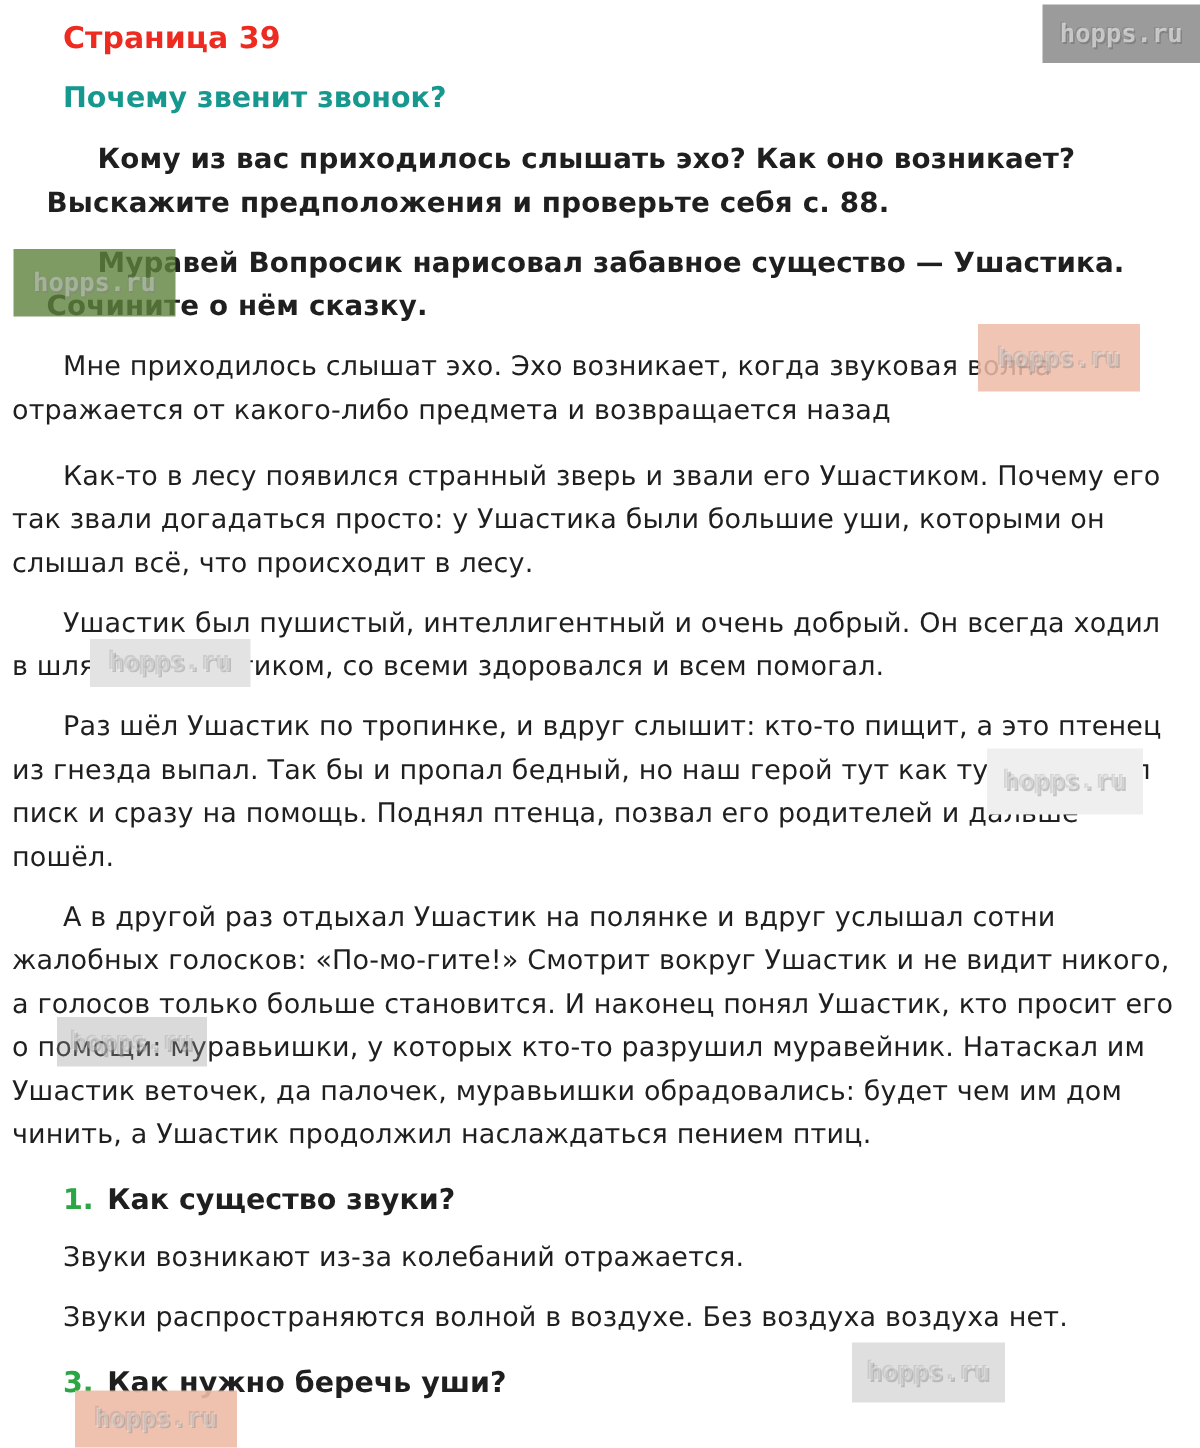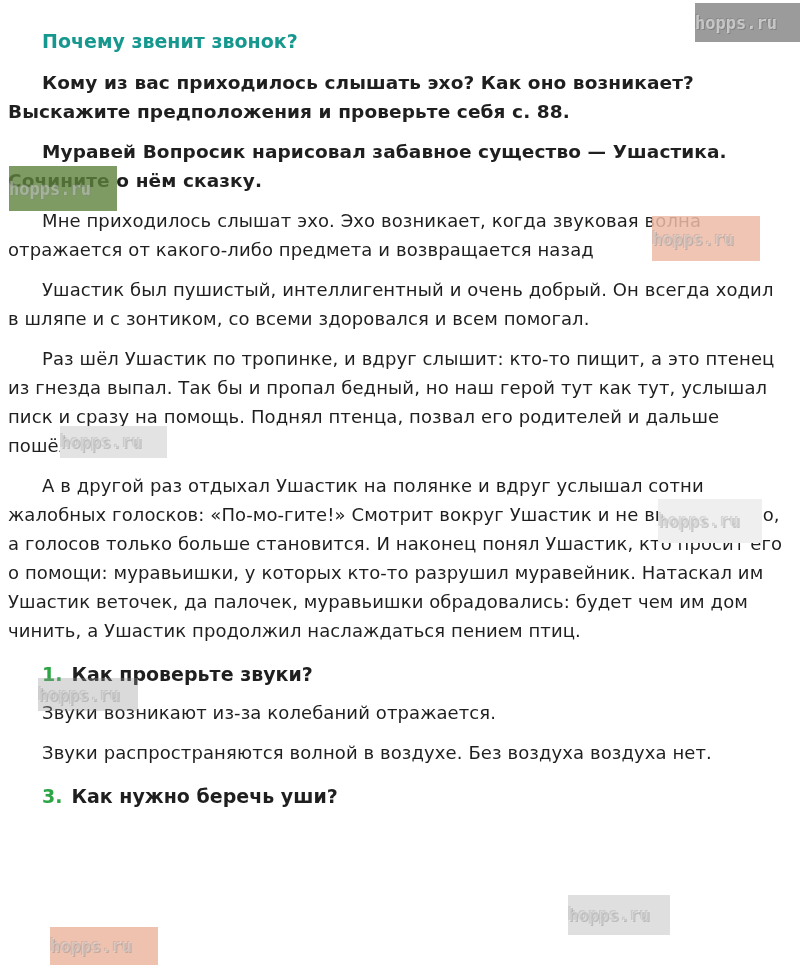--- a/index.html
+++ b/index.html
@@ -32,40 +32,41 @@
     margin: 16px 0 0 34px;
     line-height: 24px;
   }
   p.para {
     font-size: 18px;
     line-height: 29px;
     text-indent: 34px;
     margin-top: 11px;
     letter-spacing: 0.1px;
   }
-  p.bold-q { font-weight: 700; font-size: 18.5px; }
+  p.bold-q { font-weight: 700; font-size: 18.5px; margin-left: 23px; }
   p.first-after-title { margin-top: 15px; }
   .qa-heading {
     font-size: 19px;
     font-weight: 700;
     margin: 16px 0 0 34px;
     line-height: 26px;
   }
   .qa-heading .qnum {
     color: #2ca544;
     margin-right: 9px;
   }
   .qa-answer { margin-top: 13px; }
 
   
   .wm {
     position: absolute;
     z-index: 3;
     display: flex;
     align-items: center;
+    justify-content: center;
     font-family: "DejaVu Sans Mono", "Liberation Mono", monospace;
     font-weight: 700;
     font-size: 17px;
     pointer-events: none;
   }
   .wm-text {
     color: rgba(255,255,255,0.55);
     text-shadow: 1px 1px 0 rgba(110,110,110,0.55), -1px -1px 0 rgba(110,110,110,0.35);
   }
   .wm-faint .wm-text {
@@ -78,32 +79,34 @@
   .wm-gray-left  { left: 60px;  top: 426px; width: 107px; height: 32px; background: #e3e3e3; }
   .wm-gray-right { left: 658px; top: 499px; width: 104px; height: 44px; background: #efefef; }
   .wm-gray-q1    { left: 38px;  top: 678px; width: 100px; height: 33px; background: rgba(150,150,150,0.35); }
   .wm-gray-a3    { left: 568px; top: 895px; width: 102px; height: 40px; background: rgba(150,150,150,0.30); }
   .wm-salmon-bot { left: 50px;  top: 927px; width: 108px; height: 38px; background: rgba(237,187,167,0.90); }
 </style>
 </head>
 <body>
 
 <div class="page">
+  <h1 class="page-label">Страница 39</h1>
   <h2 class="topic-title">Почему звенит звонок?</h2>
 
   <p class="para bold-q first-after-title">Кому из вас приходилось слышать эхо? Как оно возникает? Выскажите предположения и проверьте себя с. 88.</p>
   <p class="para bold-q">Муравей Вопросик нарисовал забавное существо — Ушастика. Сочините о нём сказку.</p>
 
   <p class="para">Мне приходилось слышат эхо. Эхо возникает, когда звуковая волна отражается от какого-либо предмета и возвращается назад</p>
+  <p class="para first-after-title">Как-то в лесу появился странный зверь и звали его Ушастиком. Почему его так звали догадаться просто: у Ушастика были большие уши, которыми он слышал всё, что происходит в лесу.</p>
   <p class="para">Ушастик был пушистый, интеллигентный и очень добрый. Он всегда ходил в шляпе и с зонтиком, со всеми здоровался и всем помогал.</p>
   <p class="para">Раз шёл Ушастик по тропинке, и вдруг слышит: кто-то пищит, а это птенец из гнезда выпал. Так бы и пропал бедный, но наш герой тут как тут, услышал писк и сразу на помощь. Поднял птенца, позвал его родителей и дальше пошёл.</p>
   <p class="para">А в другой раз отдыхал Ушастик на полянке и вдруг услышал сотни жалобных голосков: «По-мо-гите!» Смотрит вокруг Ушастик и не видит никого, а голосов только больше становится. И наконец понял Ушастик, кто просит его о помощи: муравьишки, у которых кто-то разрушил муравейник. Натаскал им Ушастик веточек, да палочек, муравьишки обрадовались: будет чем им дом чинить, а Ушастик продолжил наслаждаться пением птиц.</p>
 
   <h3 class="qa-heading">
-    <span class="qnum">1.</span><span>Как проверьте звуки?</span>
+    <span class="qnum">1.</span><span>Как существо звуки?</span>
   </h3>
   <p class="para qa-answer" style="text-indent:34px;">Звуки возникают из-за колебаний отражается.</p>
 
   <p class="para qa-answer">Звуки распространяются волной в воздухе. Без воздуха воздуха нет.</p>
 
   <h3 class="qa-heading">
     <span class="qnum">3.</span><span>Как нужно беречь уши?</span>
   </h3>
 
 </div>

